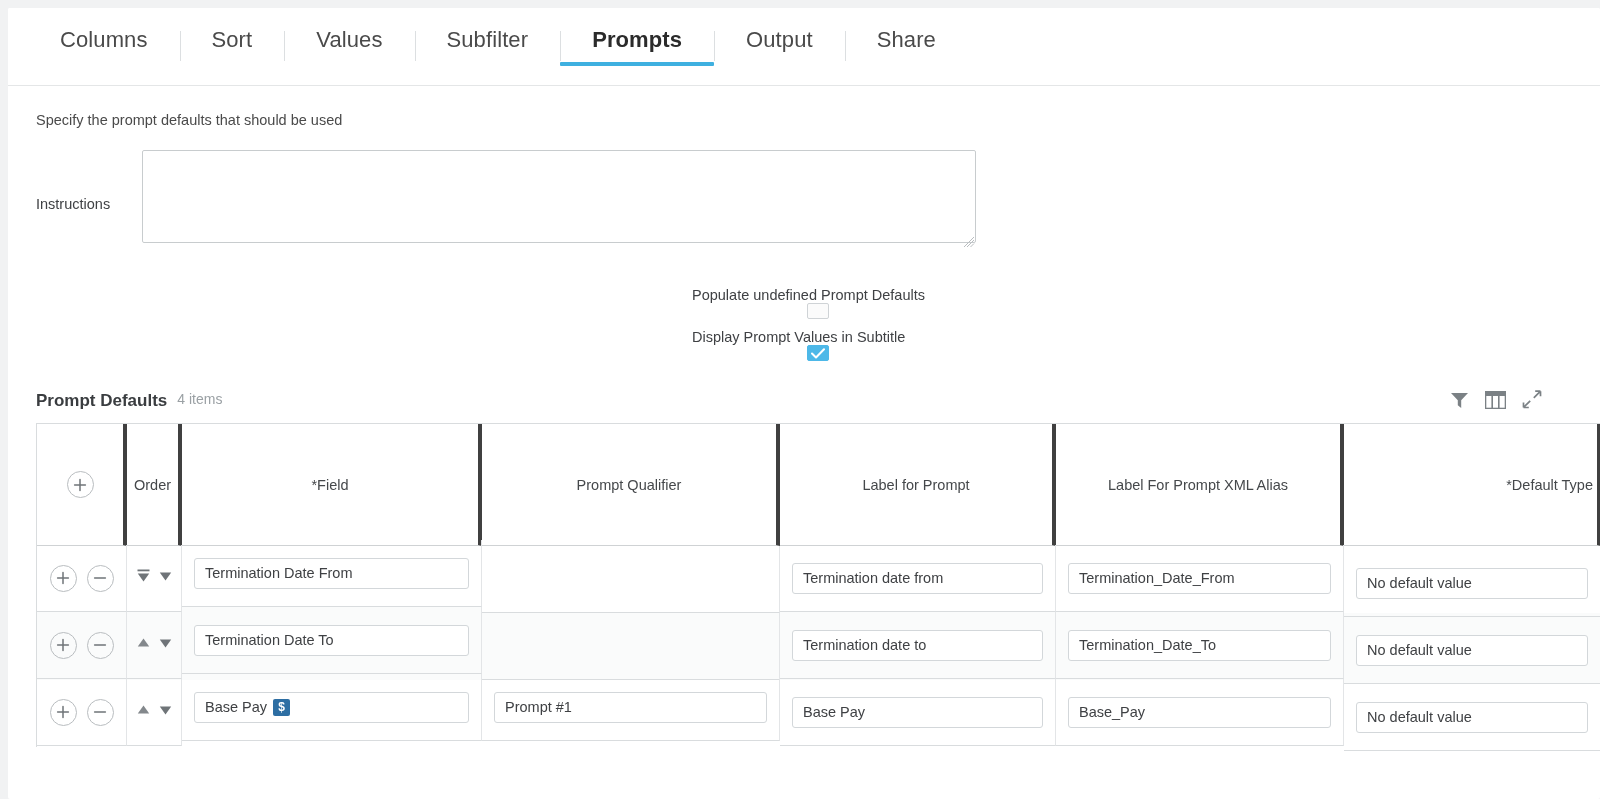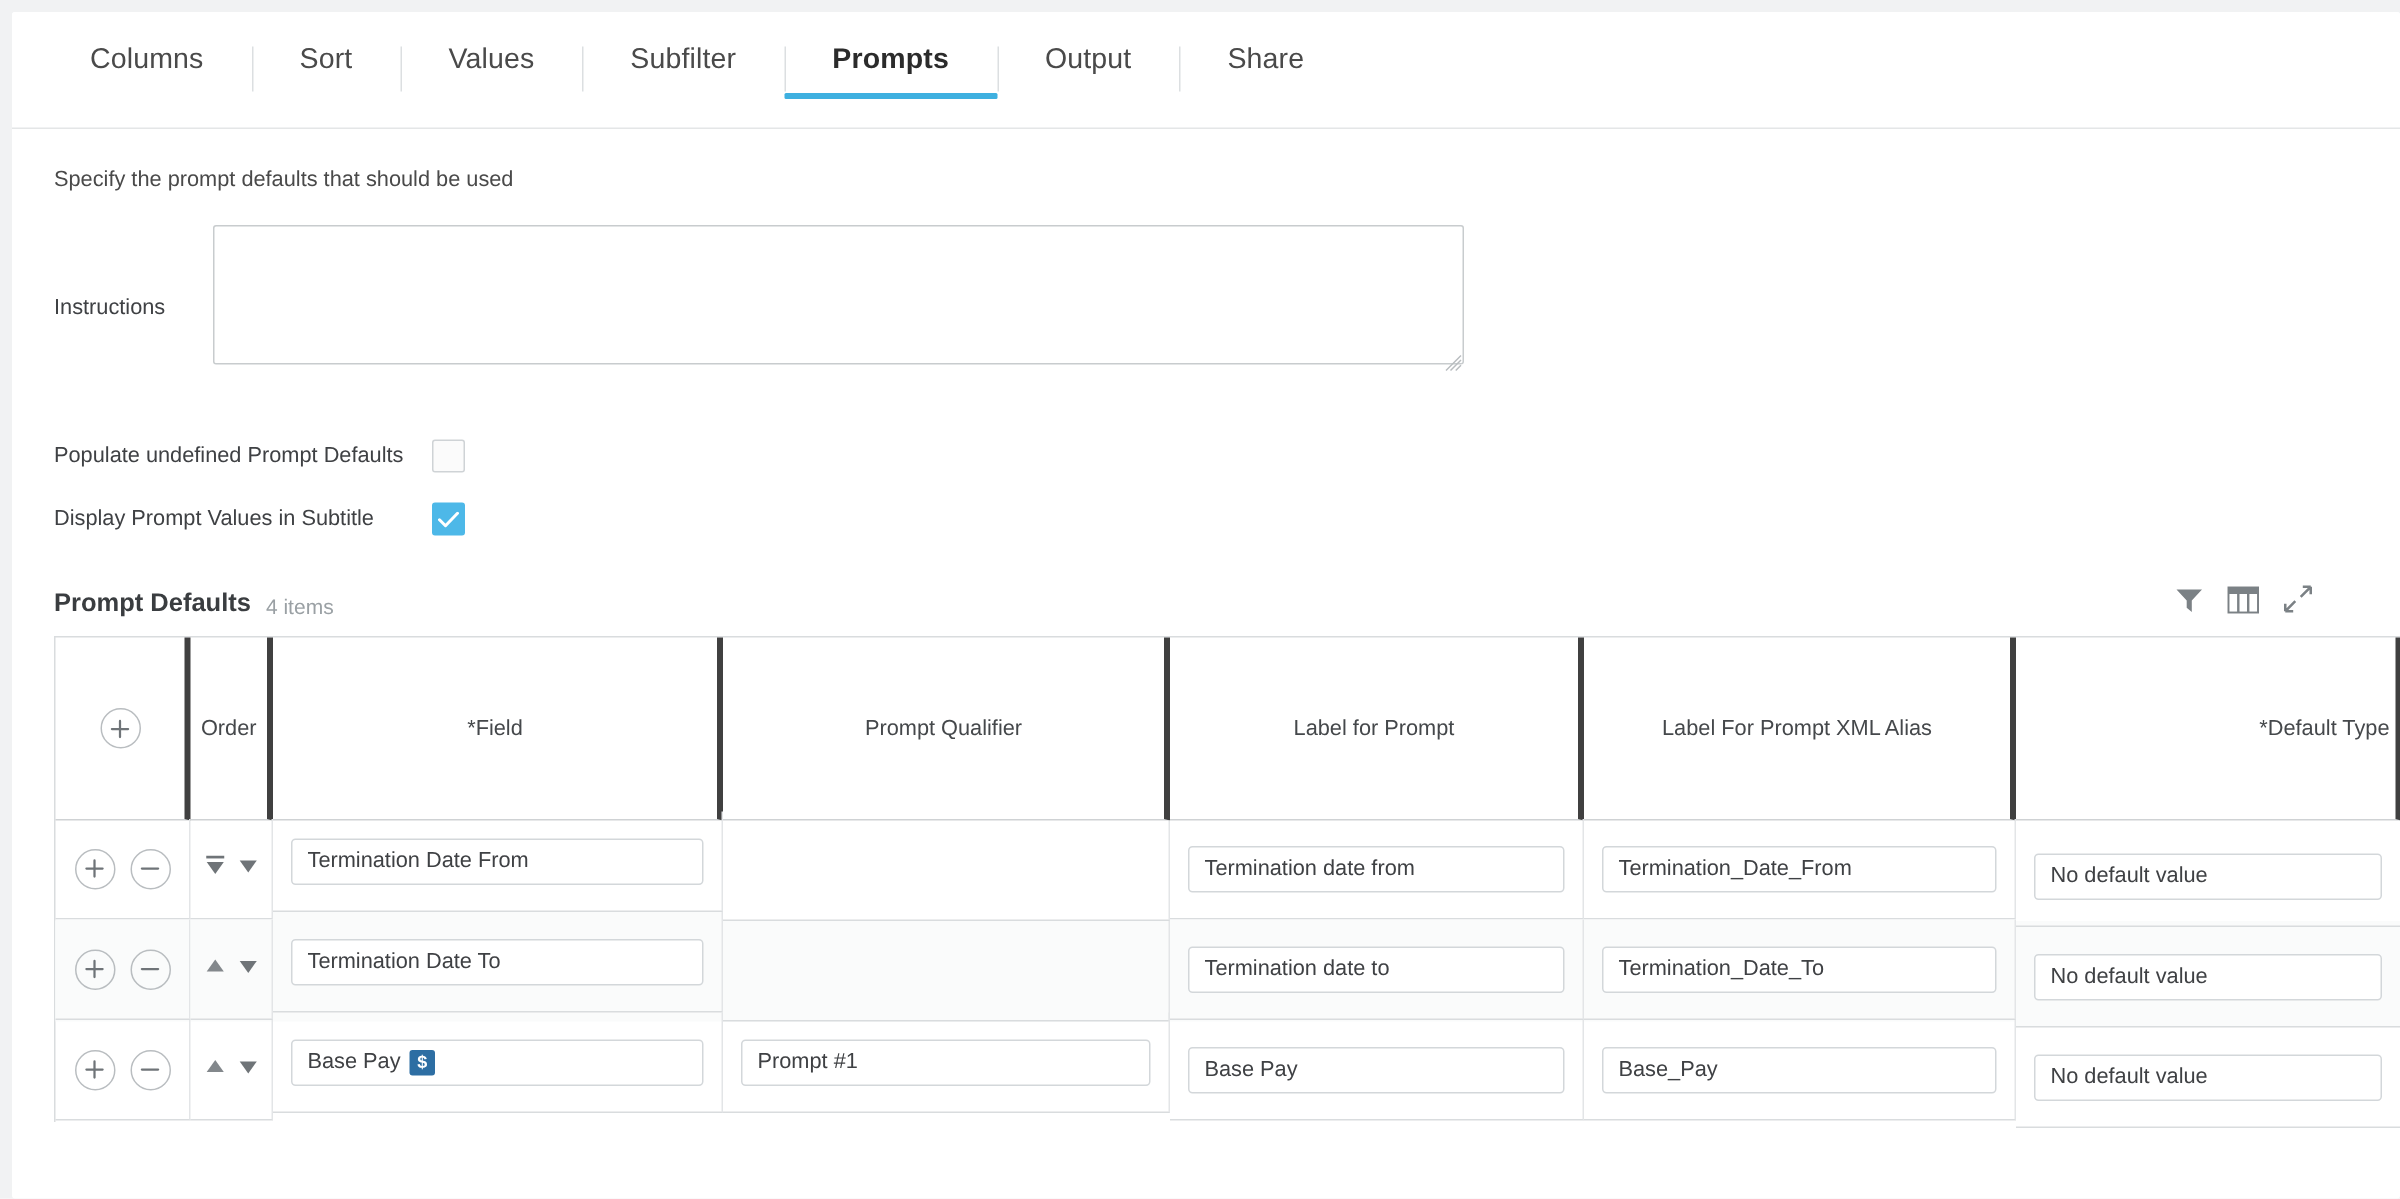--- a/index.html
+++ b/index.html
@@ -29,21 +29,21 @@
     display: flex;
     align-items: flex-start;
     padding-left: 20px;
   }
   .tab {
     position: relative;
     height: 64px;
     display: flex;
     align-items: center;
     padding: 0 32px;
-    font-size: 19px;
+    font-size: 22px;
     color: #4a4a4a;
     letter-spacing: .1px;
     cursor: pointer;
     white-space: nowrap;
   }
   .tab + .tab::before {
     content: "";
     position: absolute;
     left: 0; top: 23px;
     width: 1px; height: 30px;
@@ -107,20 +107,21 @@
     right: 1px; bottom: 1px;
     width: 12px; height: 12px;
     pointer-events: none;
   }
 
   
   .cb-row {
     display: flex;
     align-items: center;
     height: 32px;
+    flex-direction: column;
   }
   .cb-row.first { margin-top: 40px; }
   .cb-label {
     width: 252px;
     font-size: 14.5px;
     color: #3f4144;
   }
   .cb {
     width: 22px; height: 22px;
     border-radius: 2px;
@@ -135,21 +136,21 @@
     background: #4db8e8;
     border-color: #4db8e8;
   }
   .cb.checked svg { display: block; }
   .cb svg { display: none; }
 
   
   .grid-head {
     margin-top: 30px;
     display: flex;
-    align-items: flex-end;
+    align-items: flex-start;
     position: relative;
     width: 1528px;
   }
   .grid-title { font-size: 17px; color: #3a3d40; font-weight: bold; }
   .grid-count { margin-left: 10px; font-size: 14px; color: #9aa0a4; }
   .grid-tools {
     position: absolute; right: 22px; bottom: -2px;
     display: flex; align-items: center; gap: 16px;
   }
   .tool-ico { cursor: pointer; display: block; }

